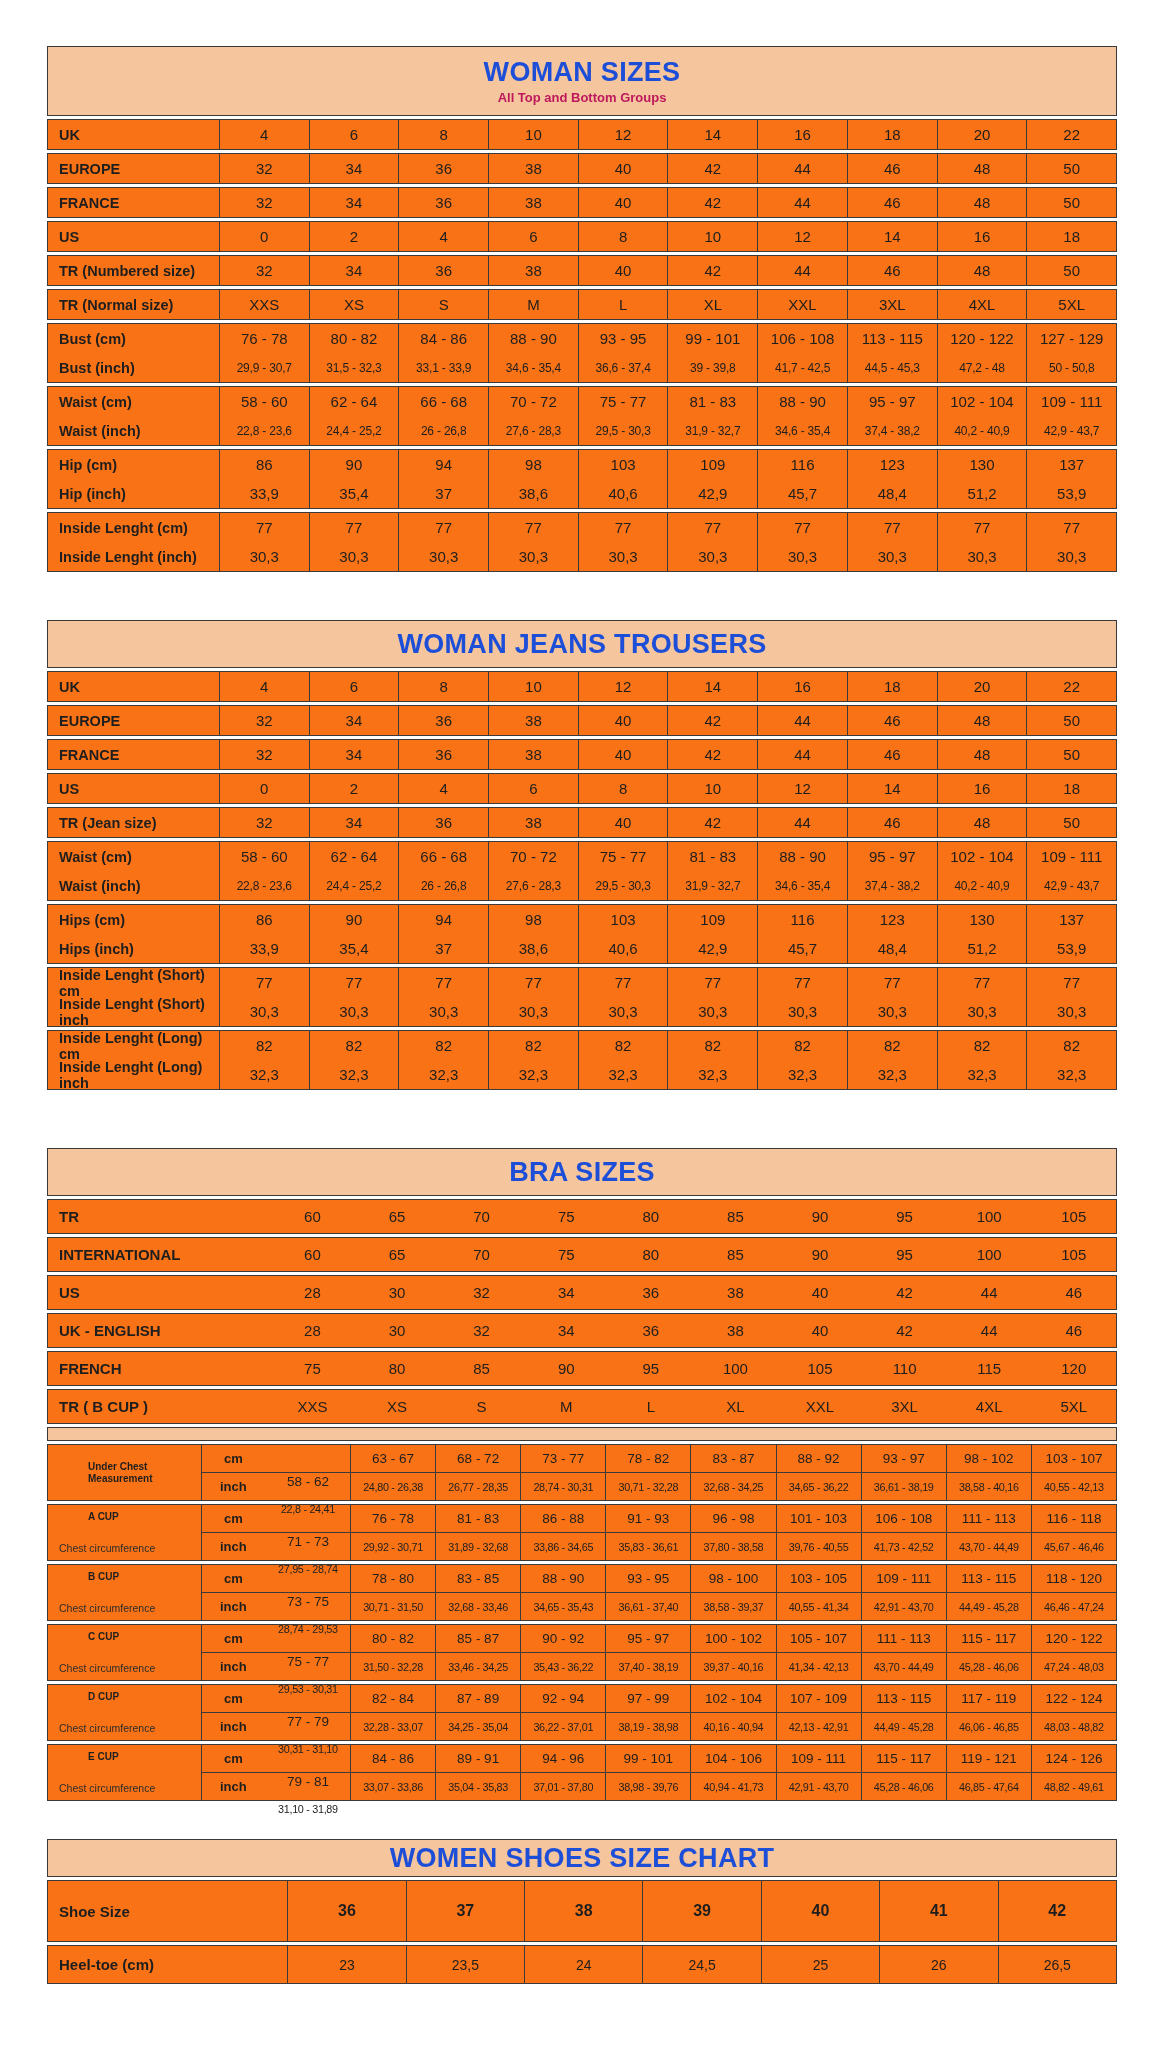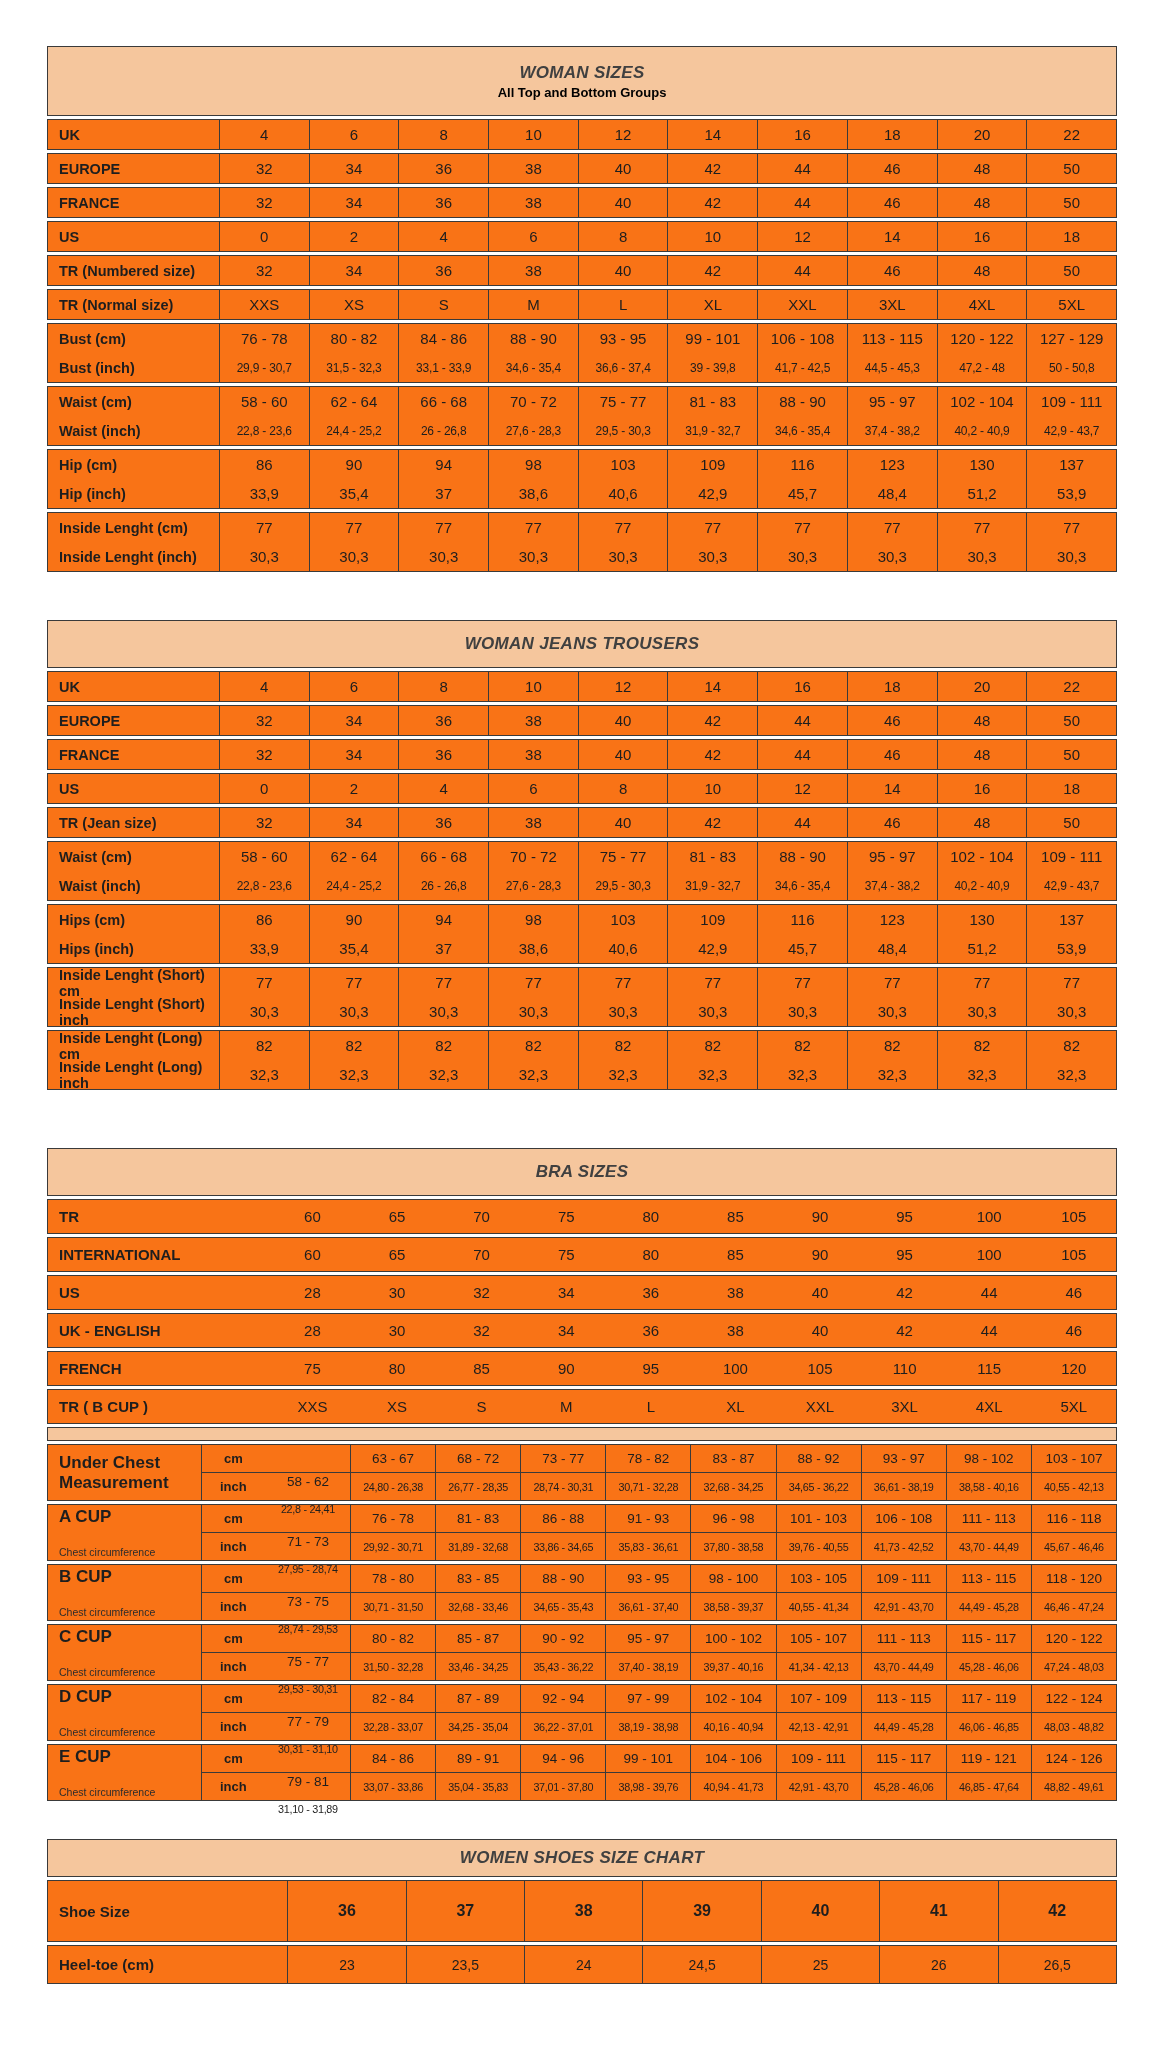--- a/index.html
+++ b/index.html
@@ -8,39 +8,39 @@
   .tbl{width:1070px;}
   .tbl + .tbl{margin-top:48px;}
   [data-table="2"]{margin-top:58px !important;}
   [data-table="3"]{margin-top:38px !important;}
 
   .thead{background:var(--peach,#f5c69d); border:1.5px solid var(--bc,#3a3a3a); box-sizing:border-box;
          display:flex; flex-direction:column; align-items:center; justify-content:center;}
   .thead.tall{height:70px;}
   .thead.short{height:48px;}
   [data-table="3"] .thead{height:38px;}
-  .ttitle{font-size:17px; font-weight:800; letter-spacing:.3px; color:#404040;font-style:italic;}
-  .tsub{font-size:13px; font-weight:700; margin-top:2px; color:#000000;}
+  .ttitle{font-size:27px; font-weight:800; letter-spacing:.3px; color:#1d4ed8;}
+  .tsub{font-size:13px; font-weight:700; margin-top:2px; color:#be185d;}
 
   .tbody{margin-top:0;}
   .part{display:block;}
   .group{border:1.5px solid var(--bc,#3a3a3a); margin-top:3px; background:#f97316; box-sizing:border-box;
          display:flex; flex-direction:row;}
   .gstack{display:flex; flex-direction:column; flex:1;}
   .row{display:flex; align-items:center; height:var(--rh,30px);}
   .lbl{width:var(--lw,16%); box-sizing:border-box; padding-left:11px; font-weight:700; font-size:14.5px; flex-shrink:0;}
   .cell{flex:1; text-align:center; font-size:15px; box-sizing:border-box; align-self:stretch; display:flex; align-items:center; justify-content:center;}
   .vl .lbl + .cell, .vl .cell + .cell{border-left:1.5px solid var(--bc,#3a3a3a);}
   .sm .cell{font-size:12px; letter-spacing:-0.2px;}
   .bold .cell{font-weight:700;}
 
   
   .glabel{width:var(--lw,14.4%); box-sizing:border-box; padding-left:11px; display:flex; flex-direction:column; justify-content:center; flex-shrink:0;}
   .vl .glabel{border-right:1.5px solid var(--bc,#3a3a3a);}
-  .gmain{font-weight:700; font-size:17px; line-height:1.15;}
+  .gmain{font-weight:700; font-size:10px; line-height:1.15;margin-left:29px;}
   .gsub{font-size:10.5px; margin-top:19px; color:#2c2c2c;}
   .gcols{flex:1; display:flex; flex-direction:column;}
   .gcols .row + .row{border-top:1.5px solid var(--bc,#3a3a3a);}
   .unit{width:var(--uw,7%); box-sizing:border-box; text-align:center; font-weight:700; font-size:13px; flex-shrink:0; align-self:stretch; display:flex; align-items:center; justify-content:center;}
   .vl .unit + .cell{border-left:1.5px solid var(--bc,#3a3a3a);margin-top:36px;}
 
   .strip{height:14px; background:var(--peach,#f5c69d); border:1.5px solid var(--bc,#3a3a3a); margin-top:3px; box-sizing:border-box;}
 
   
   [data-table="0"]{--lw:16%; --rh:29px;}

